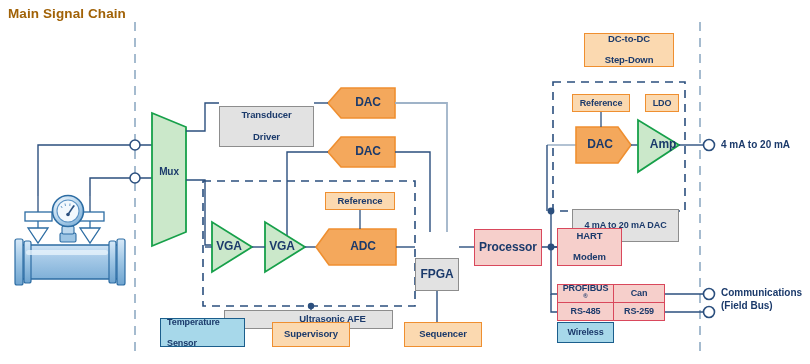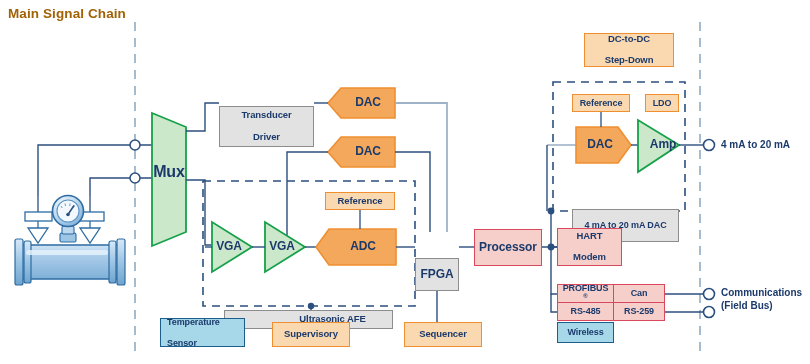--- a/index.html
+++ b/index.html
@@ -46,21 +46,21 @@
   .orange{background:#fbd9b0; border:1.4px solid #ef8f30;}
   .pink  {background:#f6cfcb; border:1.4px solid #d9485c;}
   .blue  {background:#a7d8ea; border:1.4px solid #1b5e8c;}
   .plain {background:transparent;border:none;}
 
   .leftalign{justify-content:center;text-align:left;padding-left:6px;}
 
   .fs9  {font-size:9px;}
   .fs95 {font-size:9.5px;}
   .fs10 {font-size:12px;}
-  .fs105{font-size:16px;}
+  .fs105{font-size:10px;}
 
   
   .cap{
     position:absolute;
     color:#1b3a6b;
     font-size:10px;
     font-weight:bold;
     line-height:1.25;
     white-space:nowrap;
   }

